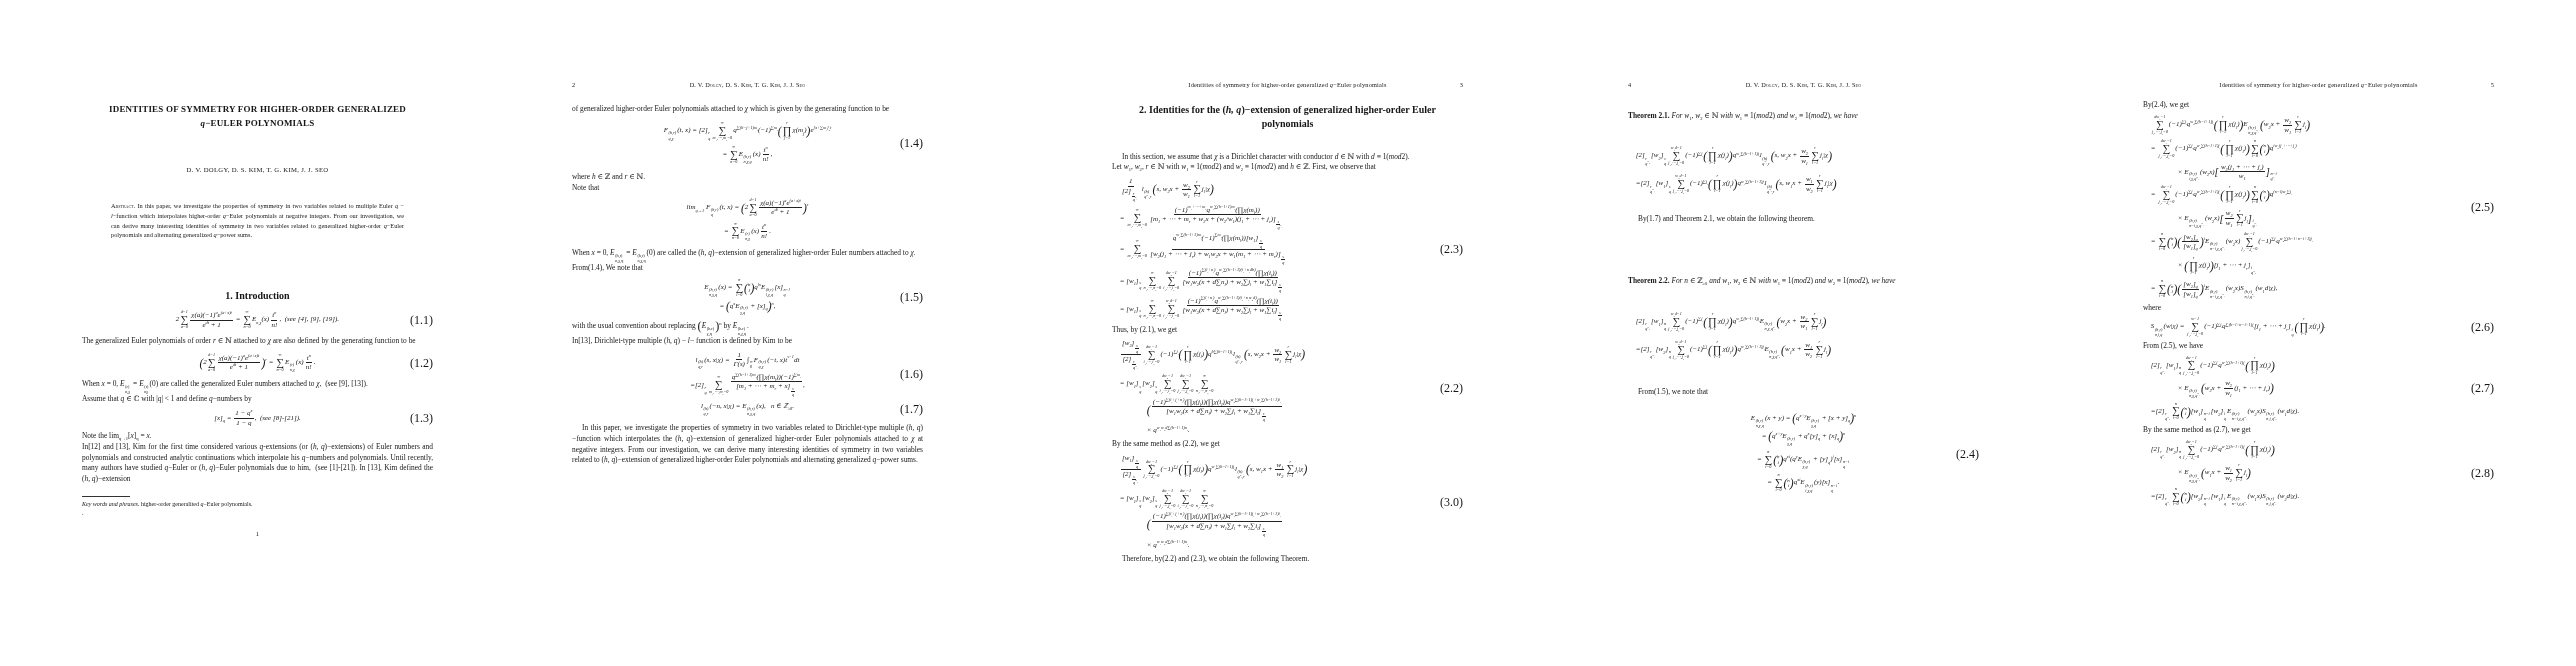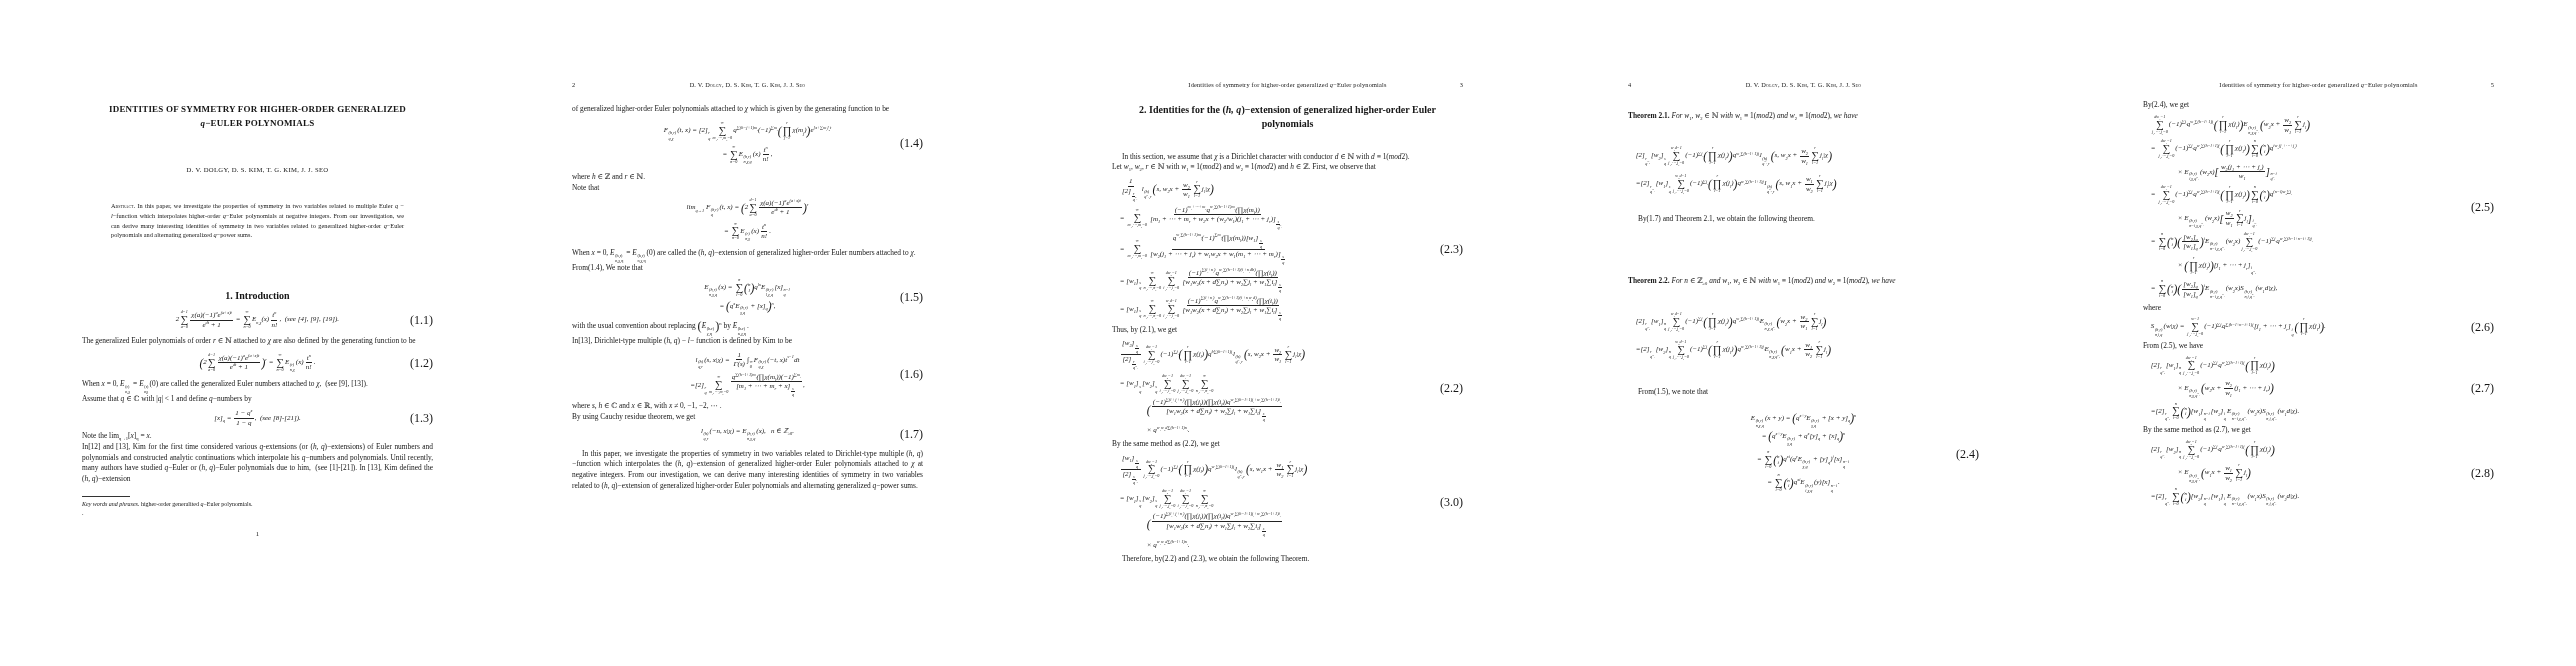--- a/index.html
+++ b/index.html
@@ -250,21 +250,20 @@
               <u>m<sub>1</sub>,⋯,m<sub>r</sub>=0</u>
             </span><span class="fr">
               <b>q<sup>∑(h−l+1)m<sub>l</sub></sup>(∏χ(m<sub>l</sub>))(−1)<sup>∑m<sub>l</sub></sup></b>
               <u>[m<sub>1</sub> + ⋯ + m<sub>r</sub> + x]<span class="st">
                   <b>s</b>
                   <u>q</u>
                 </span></u>
             </span>,</span>
         <span class="num">(1.6)</span>
       </div>
-      <div class="para" style="margin-top:3.3px">where <i>s, h</i> ∈ ℂ and <i>x</i> ∈ ℝ, with <i>x</i> ≠ 0, −1, −2, ⋯ .<br>By using Cauchy residue theorem, we get</div>
       <div class="eq" style="margin-top:4.4px">
         <span class="eql">l<span class="st">
               <b>(h)</b>
               <u>q,r</u>
             </span>(−n, x|χ) = E<span class="st">
               <b>(h,r)</b>
               <u>n,χ,q</u>
             </span>(x),&nbsp;&nbsp;&nbsp;n ∈ ℤ<sub>≥0</sub>.</span>
         <span class="num">(1.7)</span>
       </div>

